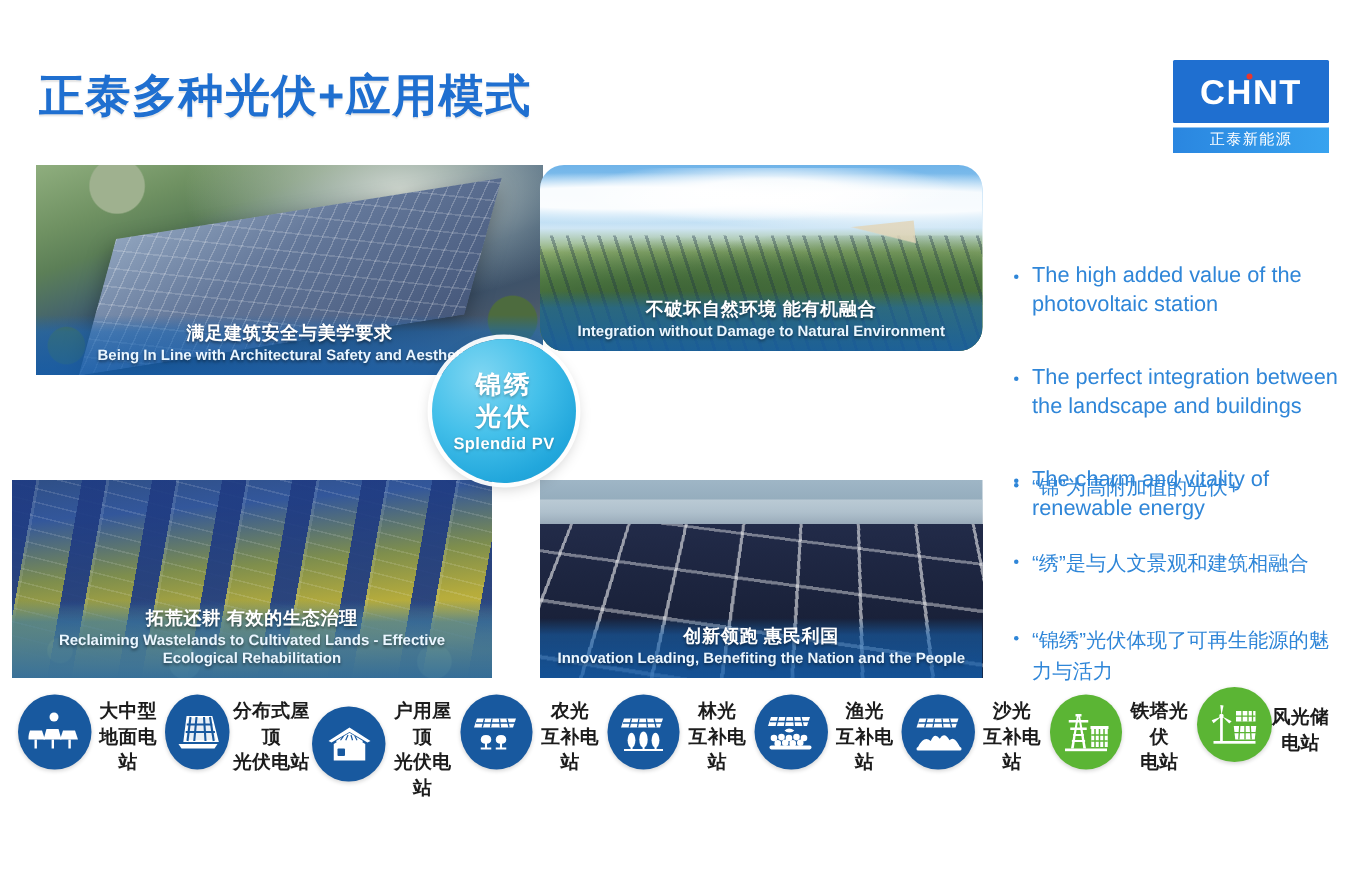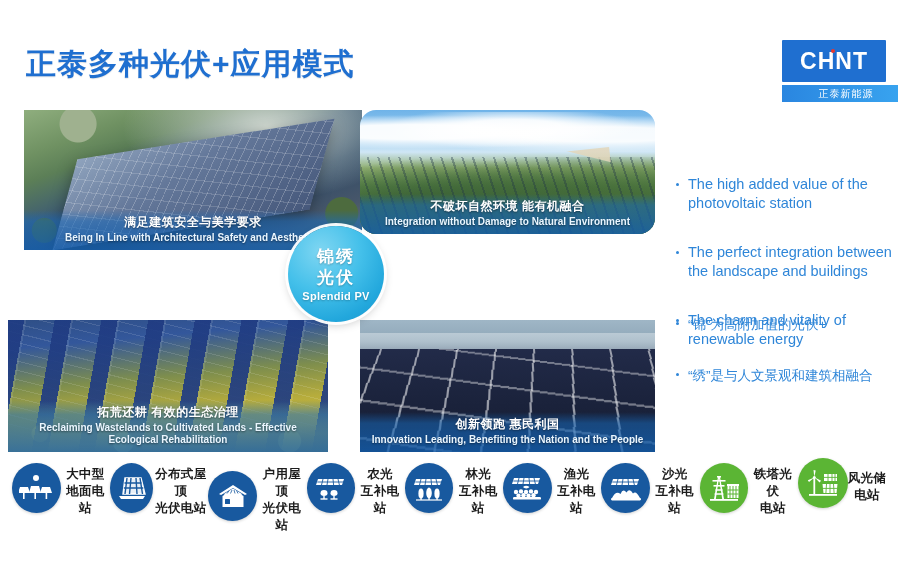--- a/index.html
+++ b/index.html
@@ -70,21 +70,20 @@
   }
   .logo-sub {
     margin-top: 3px;
     width: 104px;
     height: 17px;
     background: linear-gradient(90deg,#2a86e0 0%,#38a3ef 100%);
     color: #ffffff;
     font-size: 10px;
     line-height: 17px;
     letter-spacing: 1px;
-    padding-left: 12px;
   }
 
   
   .photo {
     position: absolute;
     overflow: hidden;
   }
   .photo .caption {
     position: absolute;
     left: 0;
@@ -387,20 +386,21 @@
 
   <ul class="bullet-list" id="bullets-en">
     <li>The high added value of the photovoltaic station</li>
     <li>The perfect integration between the landscape and buildings</li>
     <li>The charm and vitality of renewable energy</li>
   </ul>
 
   <ul class="bullet-list" id="bullets-cn">
     <li>“锦”为高附加值的光伏+</li>
     <li>“绣”是与人文景观和建筑相融合</li>
+    <li>“锦绣”光伏体现了可再生能源的魅力与活力</li>
   </ul>
 
   <div id="icon-strip">
 
     <div class="icon-cell">
       <div class="icon-circle blue">
         <svg width="34" height="30" viewBox="0 0 34 30" fill="#ffffff">
           <circle cx="17" cy="5" r="3"></circle>
           <g>
             <path d="M1 14 l8 0 l2 6 l-12 0 z"></path>

